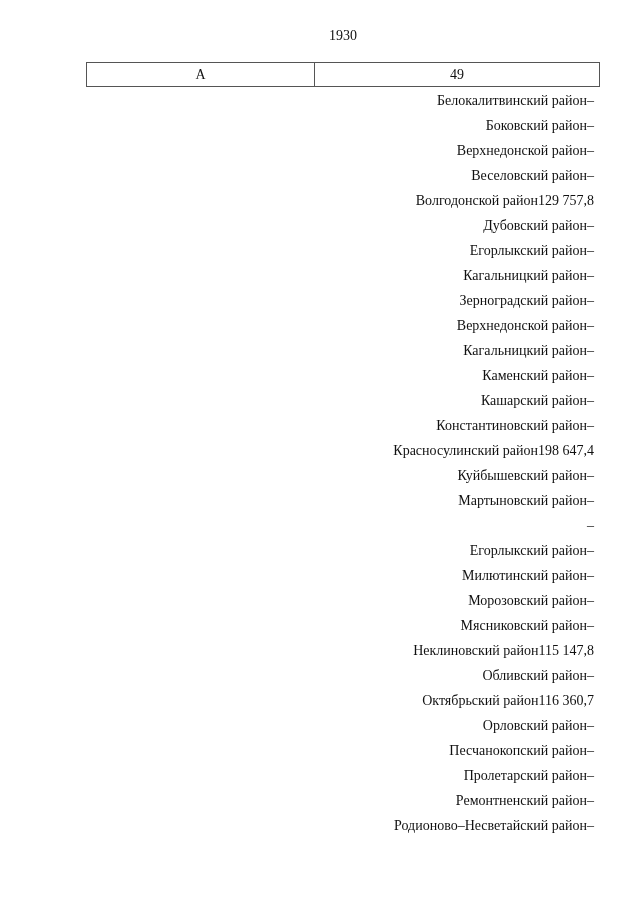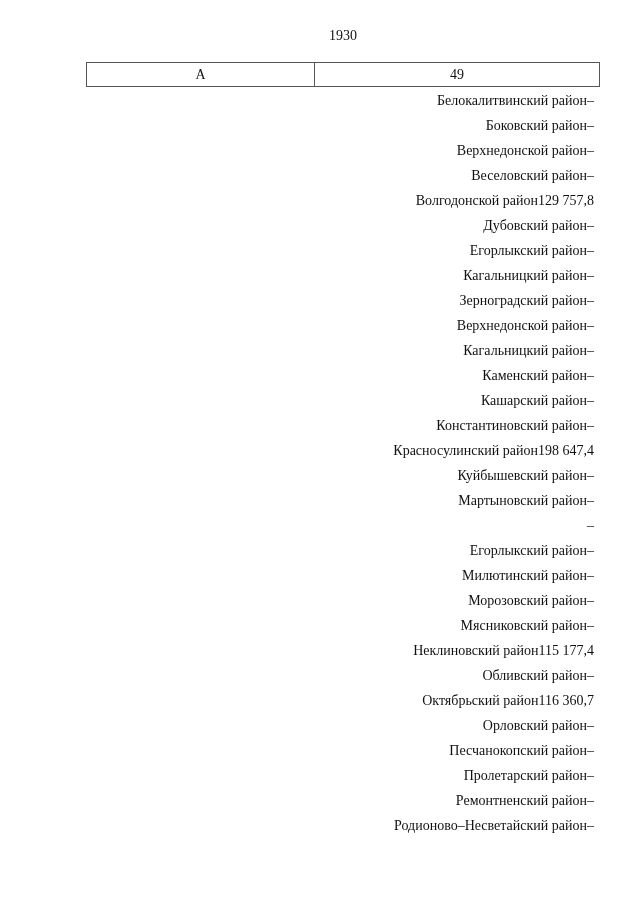--- a/index.html
+++ b/index.html
@@ -126,21 +126,21 @@
     <div class="row">
       <span class="name">Морозовский район</span>
       <span class="value dash">–</span>
     </div>
     <div class="row">
       <span class="name">Мясниковский район</span>
       <span class="value dash">–</span>
     </div>
     <div class="row">
       <span class="name">Неклиновский район</span>
-      <span class="value">115 177,4</span>
+      <span class="value">115 147,8</span>
     </div>
     <div class="row">
       <span class="name">Обливский район</span>
       <span class="value dash">–</span>
     </div>
     <div class="row">
       <span class="name">Октябрьский район</span>
       <span class="value">116 360,7</span>
     </div>
     <div class="row">

